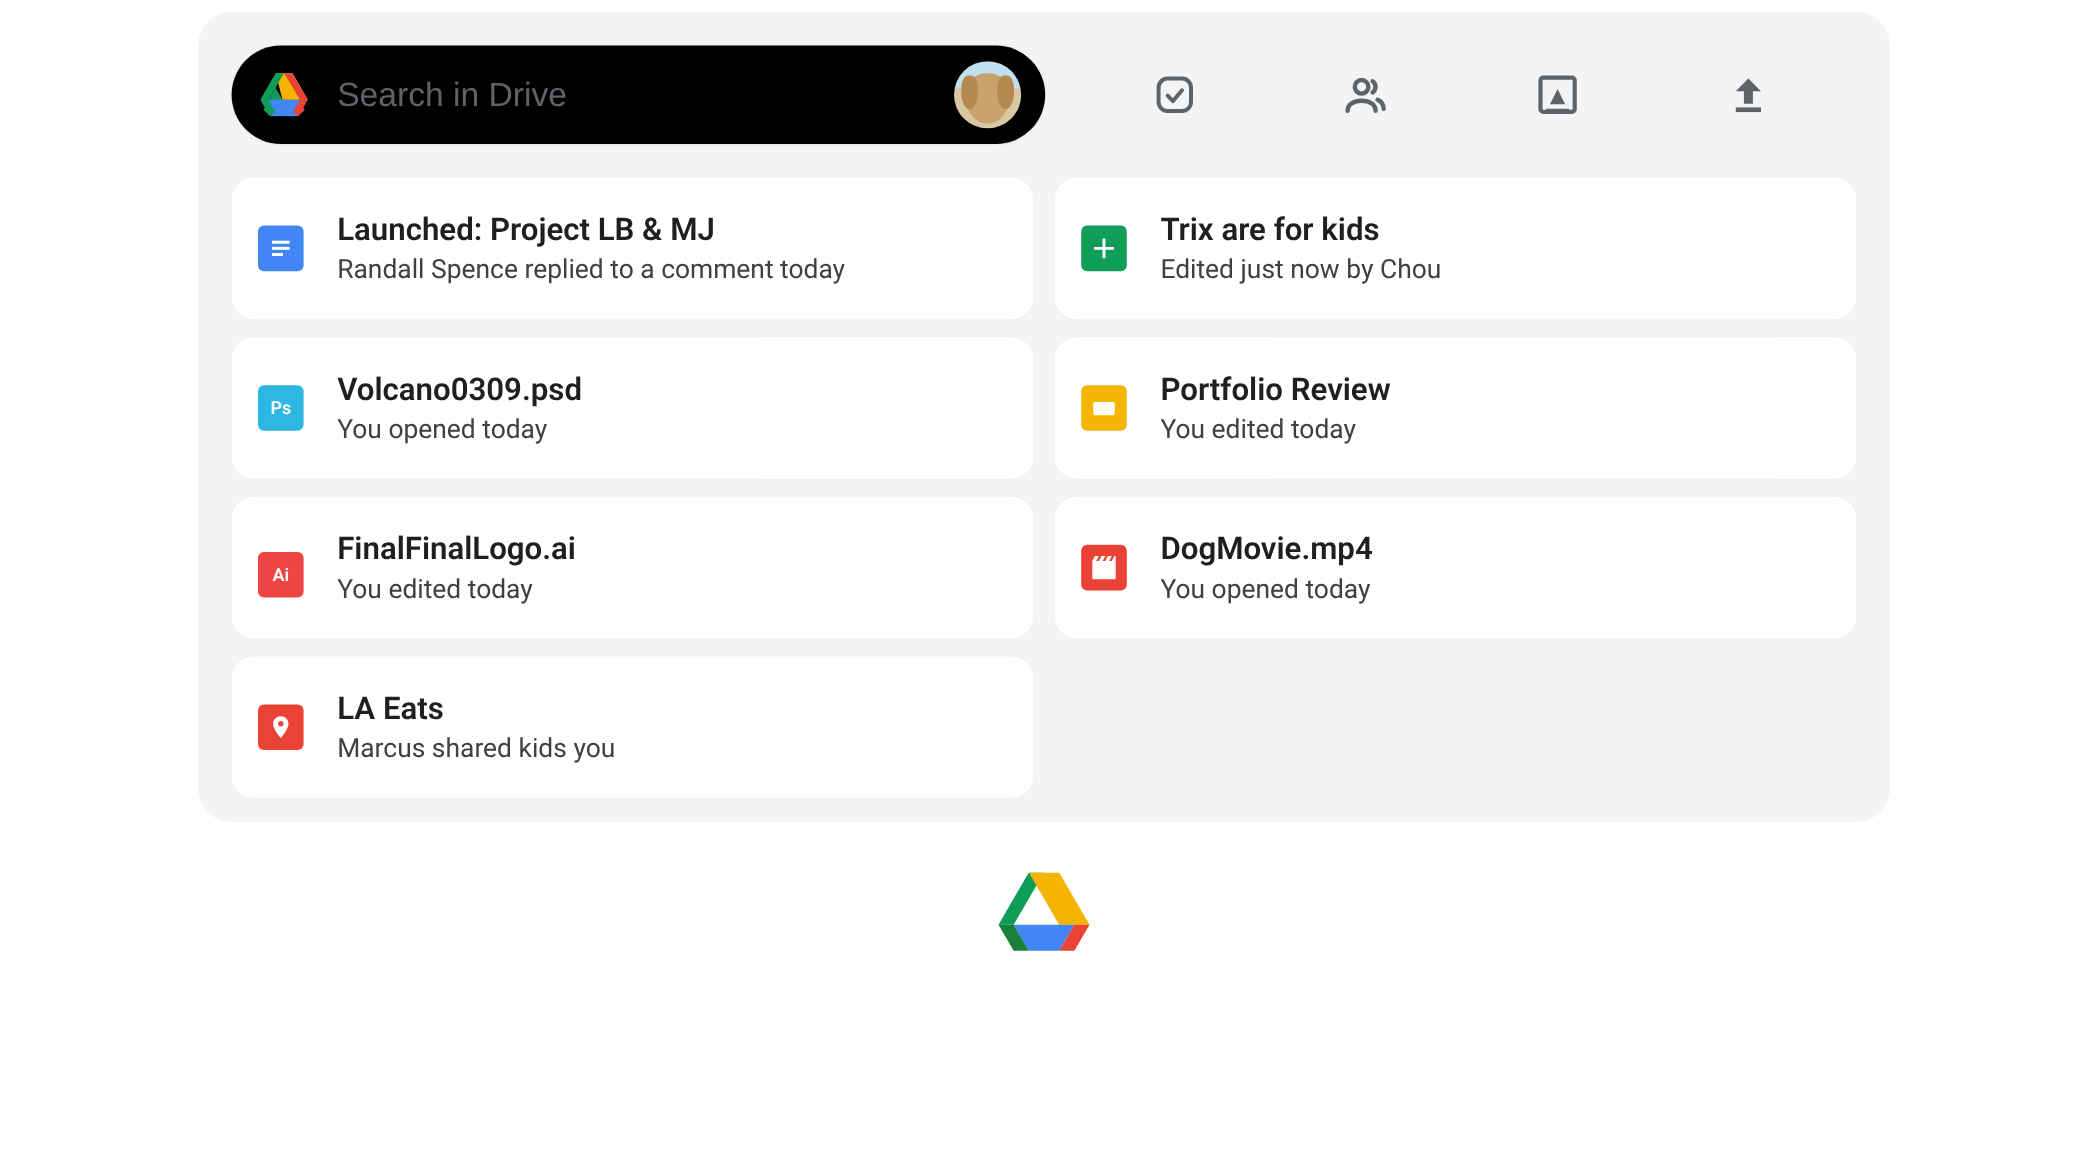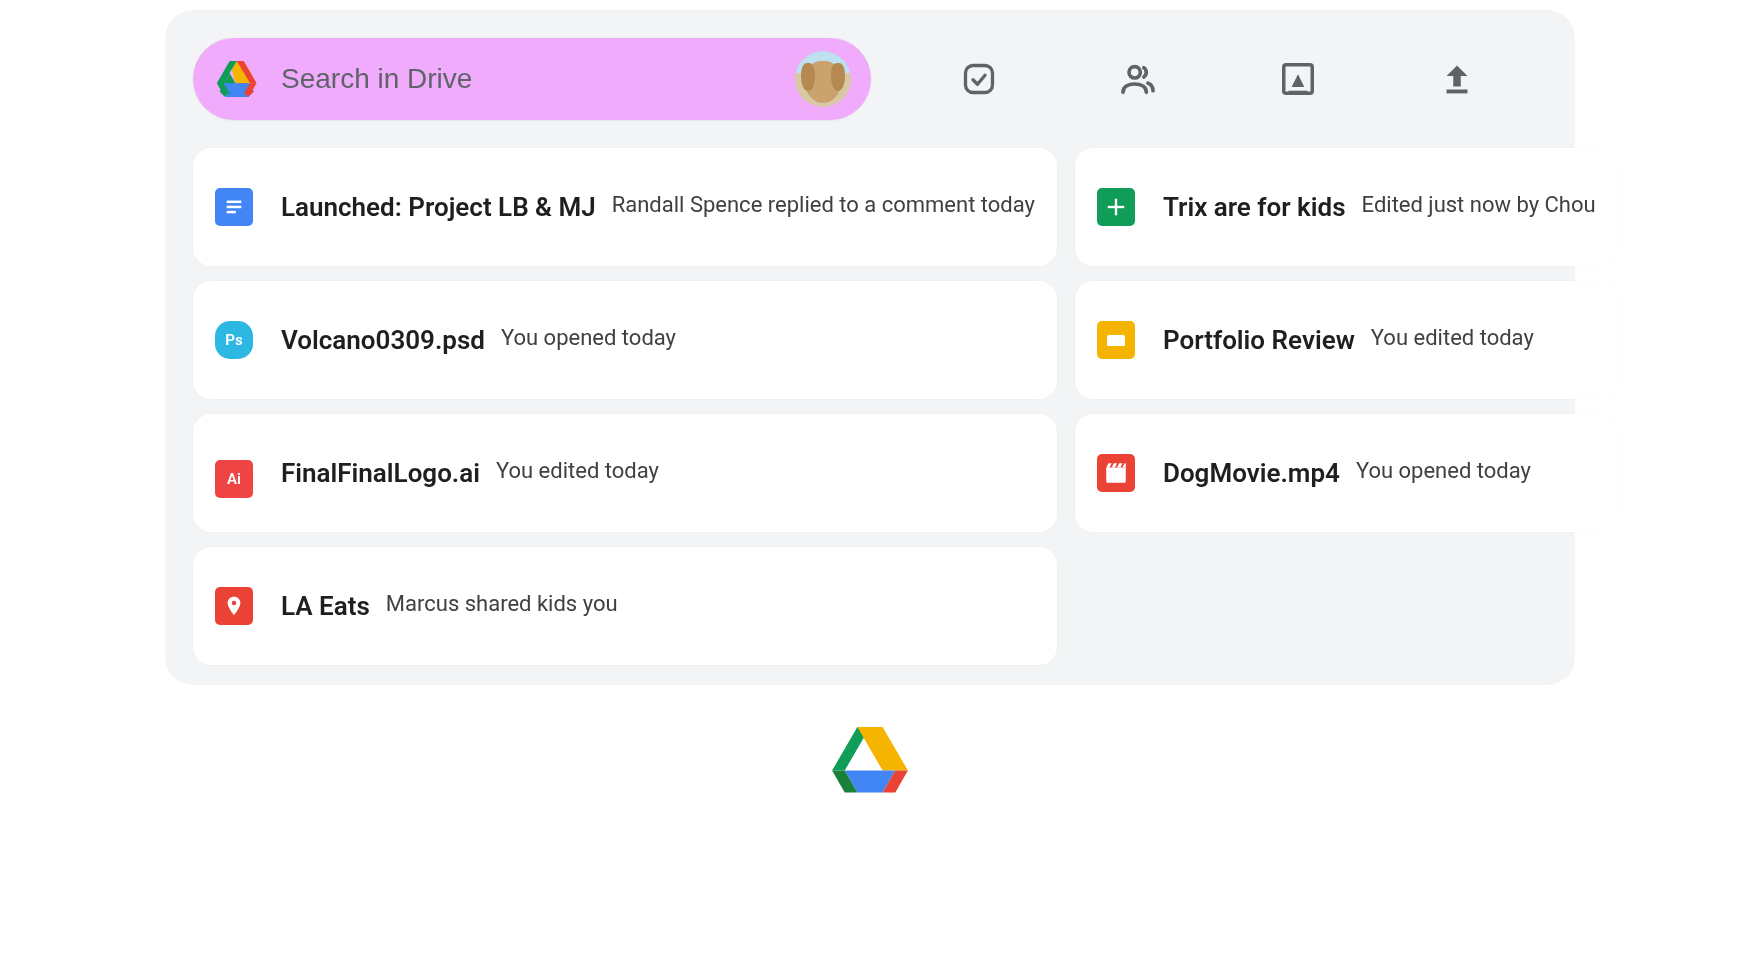--- a/index.html
+++ b/index.html
@@ -20,21 +20,21 @@
   }
   .top-row {
     display: flex;
     align-items: center;
     gap: 18px;
     margin-bottom: 28px;
   }
   .search-bar {
     flex: 0 0 678px;
     height: 82px;
-    background: #f0abfc;
+    background: #000000;
     border-radius: 999px;
     display: flex;
     align-items: center;
     padding: 0 20px 0 24px;
     box-shadow: 0 1px 2px rgba(0,0,0,0.04), 0 0 0 1px rgba(0,0,0,0.02);
   }
   .drive-logo-small { width: 40px; height: 36px; flex: 0 0 auto; }
   .search-input {
     flex: 1;
     border: none;
@@ -88,21 +88,21 @@
   .file-icon {
     width: 38px; height: 38px;
     border-radius: 5px;
     display:flex; align-items:center; justify-content:center;
     flex: 0 0 auto;
     margin-right: 28px;
     color: #fff;
     font-weight: 600;
     font-size: 12px;
   }
-  .card-text { display:flex; flex-direction:row; gap:16px; min-width:0;}
+  .card-text { display:flex; flex-direction:column; gap:6px; min-width:0;}
   .card-title { font-size: 26px; font-weight:600; color:#1f1f1f; white-space:nowrap; overflow:hidden; text-overflow:ellipsis;}
   .card-sub   { font-size: 22px; color:#404040; white-space:nowrap; overflow:hidden; text-overflow:ellipsis;}
 
   
   .ic-docs   { background:#4285f4; }
   .ic-sheets { background:#0f9d58; }
   .ic-slides { background:#f4b400; }
   .ic-video  { background:#ea4335; }
   .ic-forms  { background:#7e3ff2; }
   .ic-ps     { background:#2cb8e3; }
@@ -197,21 +197,21 @@
             <line x1="3" y1="12" x2="21" y2="12"></line>
           </svg>
       </div>
       <div class="card-text">
         <div class="card-title">Trix are for kids</div>
         <div class="card-sub">Edited just now by Chou</div>
       </div>
     </div>
 
     <div class="card">
-      <div class="file-icon ic-ps" style="font-size:15px;border-radius:15px;">Ps</div>
+      <div class="file-icon ic-ps" style="font-size:15px;">Ps</div>
       <div class="card-text">
         <div class="card-title">Volcano0309.psd</div>
         <div class="card-sub">You opened today</div>
       </div>
     </div>
 
     <div class="card">
       <div class="file-icon ic-slides">
         <svg width="24" height="24" viewBox="0 0 24 24" fill="#fff">
             <rect x="3" y="7" width="18" height="11" rx="1.5"></rect>

